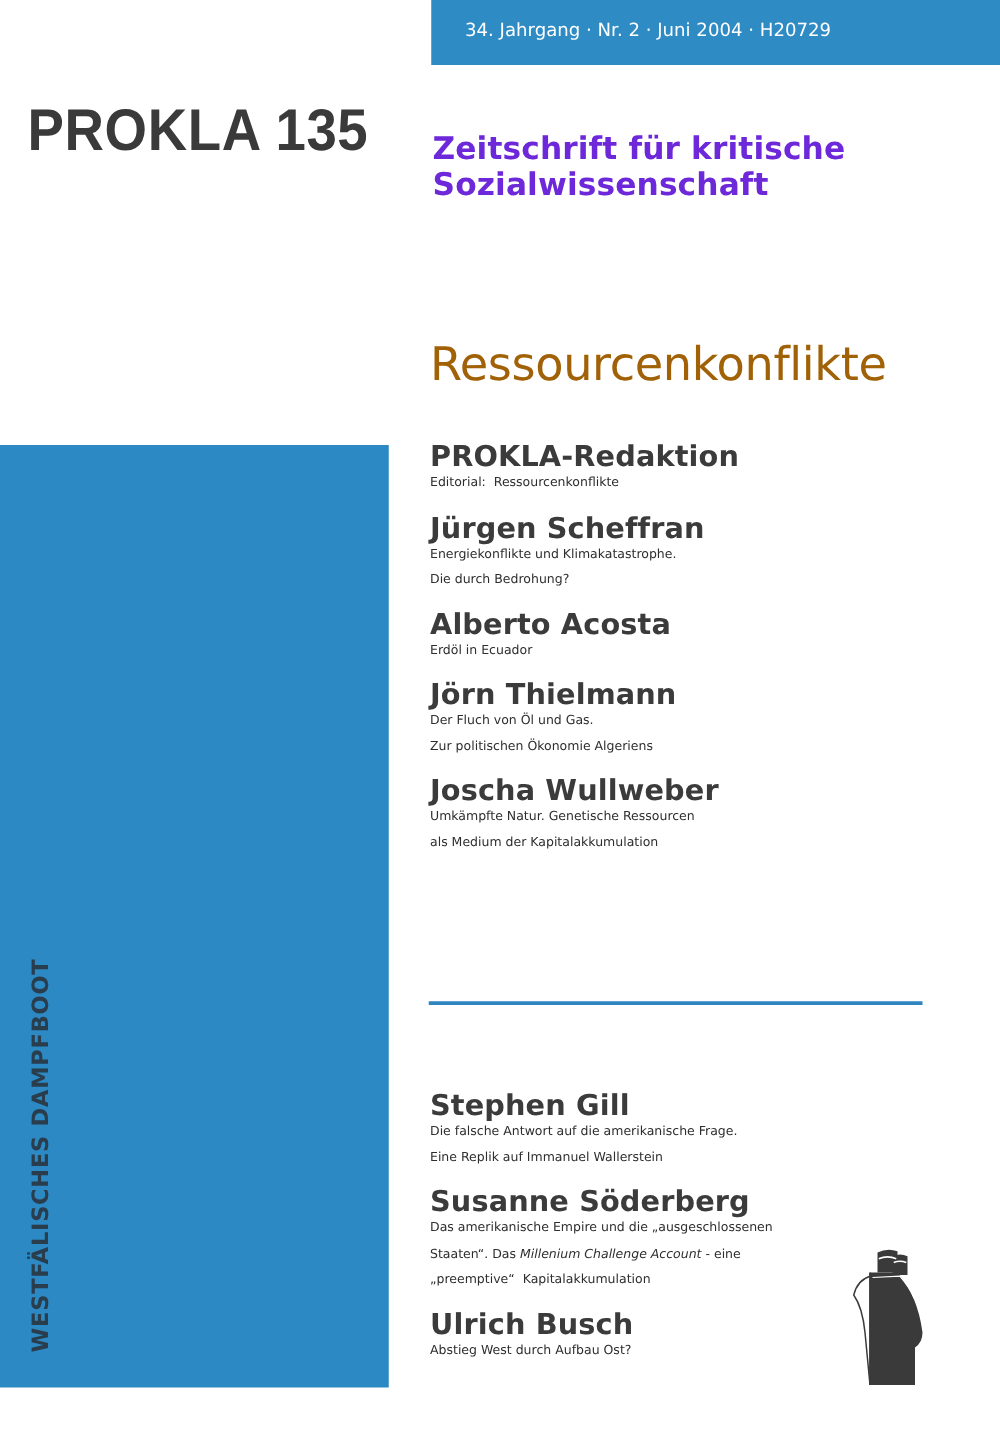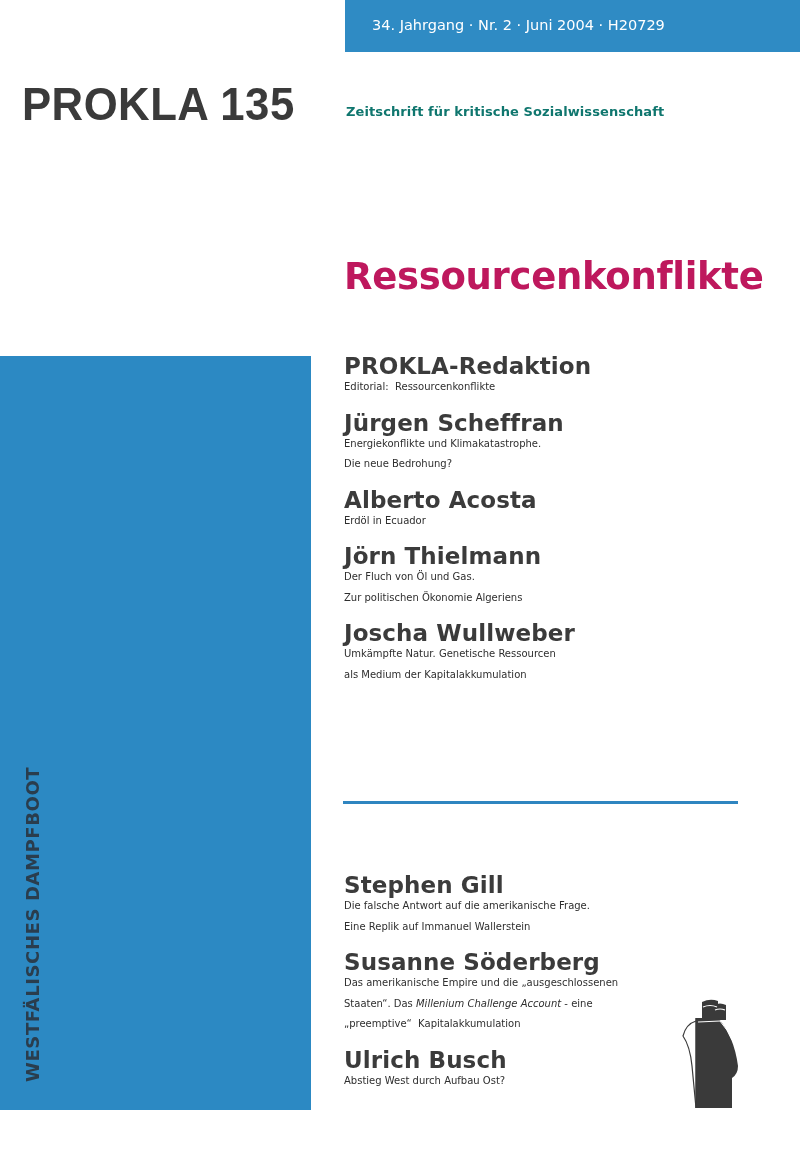--- a/index.html
+++ b/index.html
@@ -18,26 +18,26 @@
       color: #ffffff; font-size: 14.5px; letter-spacing: 0px;
     }
     .masthead {
       position: absolute; left: 22px; top: 76px;
       font-size: 47px; font-weight: bold; color: #3a3a3a;
       letter-spacing: 0.5px; transform: scaleX(0.93); transform-origin: left top;
       font-family: "Liberation Sans", sans-serif;
     }
     .subtitle {
       position: absolute; left: 346px; top: 104px;
-      font-size: 13px; font-weight: bold; color: #0f766e;
+      font-size: 25px; font-weight: bold; color: #6d28d9;
       letter-spacing: 0.1px;
     }
     .issue-title {
-      position: absolute; left: 344px; top: 255px;
-      font-size: 37px; font-weight: bold; color: #be185d;
+      position: absolute; left: 344px; top: 270px;
+      font-size: 37px; font-weight: normal; color: #a16207;
       letter-spacing: -0.3px;
     }
     .side-block {
       position: absolute; left: 0; top: 356px; width: 311px; height: 754px;
       background: #2c89c3;
     }
     .publisher {
       position: absolute; left: 22px; top: 1082px;
       transform: rotate(-90deg); transform-origin: left top;
       font-size: 18px; font-weight: bold; color: #2a3d4d;
@@ -76,21 +76,21 @@
 <div class="publisher">WESTFÄLISCHES DAMPFBOOT</div>
 
 <div class="toc">
   <div class="entry">
     <div class="author">PROKLA-Redaktion</div>
     <div class="title-line" style="white-space:pre">Editorial:  Ressourcenkonflikte</div>
   </div>
   <div class="entry">
     <div class="author">Jürgen Scheffran</div>
     <div class="title-line">Energiekonflikte und Klimakatastrophe.</div>
-    <div class="title-line">Die neue Bedrohung?</div>
+    <div class="title-line">Die durch Bedrohung?</div>
   </div>
   <div class="entry">
     <div class="author">Alberto Acosta</div>
     <div class="title-line">Erdöl in Ecuador</div>
   </div>
   <div class="entry">
     <div class="author">Jörn Thielmann</div>
     <div class="title-line">Der Fluch von Öl und Gas.</div>
     <div class="title-line">Zur politischen Ökonomie Algeriens</div>
   </div>

